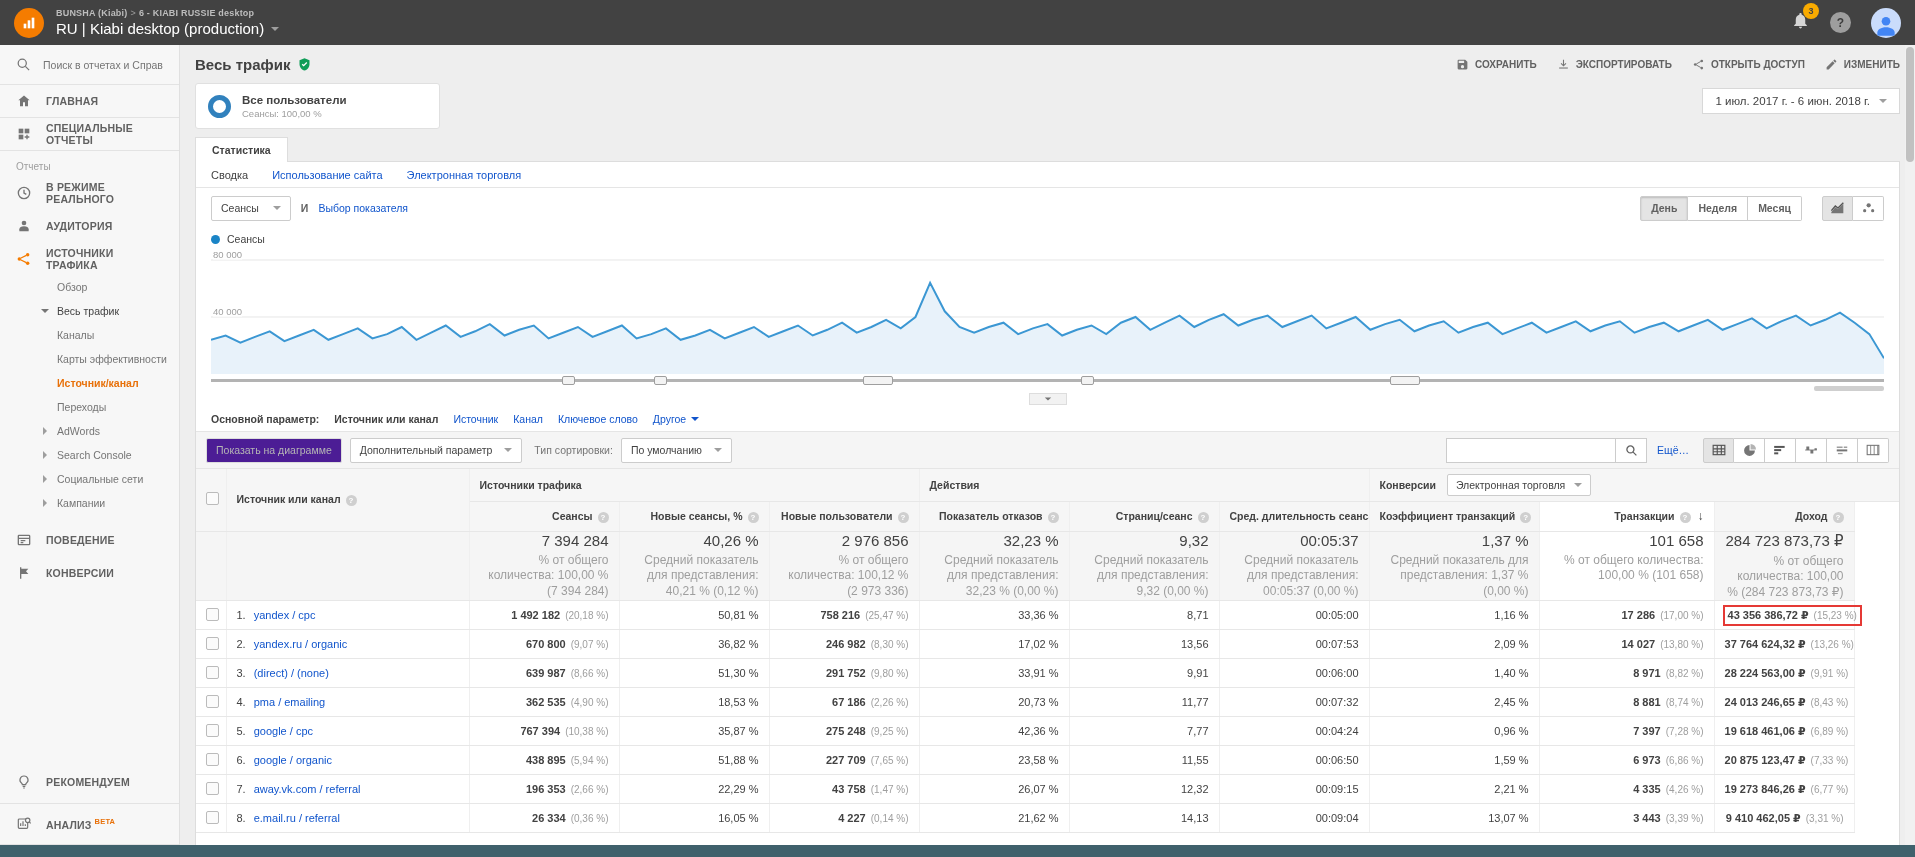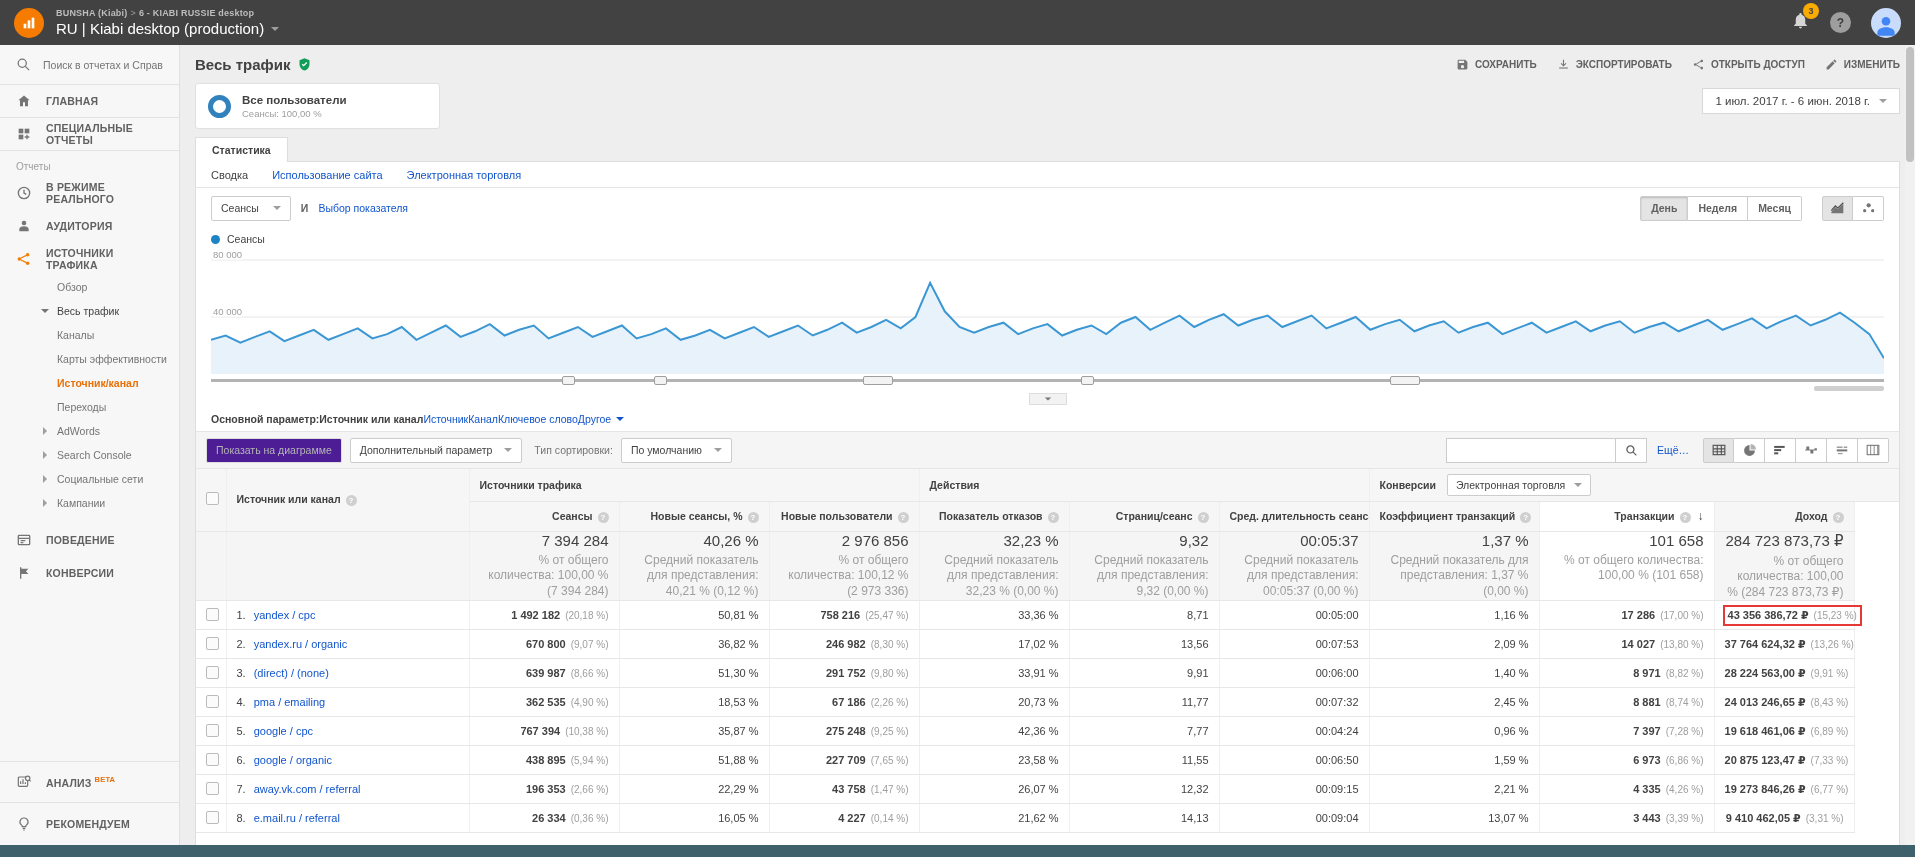--- a/index.html
+++ b/index.html
@@ -93,21 +93,21 @@
   .chip { position:absolute; top:0; height:9px; width:13px; border:1px solid #9e9e9e; background:#f3f3f3; border-radius:2px; cursor:pointer; }
   .chip.wide { width:30px; }
   .xticks { position:relative; margin:0 15px; height:15px; font-size:9.5px; color:#9e9e9e; }
   .xtick { position:absolute; transform:translateX(-50%); white-space:nowrap; }
   .hscroll { position:relative; margin:1px 15px; height:5px; }
   .hthumb { position:absolute; right:0; width:70px; height:5px; background:#cfcfcf; border-radius:2px; cursor:pointer; }
   .collapse-row { display:flex; justify-content:center; height:14px; align-items:center; }
   .collapse-btn { width:38px; height:12px; background:#f2f2f2; border:1px solid #ddd; display:flex; align-items:center; justify-content:center; cursor:pointer; }
   .collapse-btn .caret { border-top-color:#757575; transform:scale(.8); }
 
-  .dim-row { display:flex; align-items:center; padding:7px 15px 6px; font-size:10.5px; }
+  .dim-row { display:flex; align-items:center; gap:15px; padding:7px 15px 6px; font-size:10.5px; }
   .dim-label, .dim-sel { font-weight:bold; color:#424242; }
   .dim-other { display:flex; align-items:center; gap:5px; }
 
   .tbl-toolbar { height:38px; background:#f5f5f5; border-top:1px solid #e5e5e5; border-bottom:1px solid #e5e5e5; display:flex; align-items:center; gap:8px; padding:0 10px; }
   .btn { background:#fff; border:1px solid #ccc; border-radius:2px; height:25px; padding:0 9px; font-size:10.5px; color:#424242; display:flex; align-items:center; gap:12px; cursor:pointer; }
   .btn.disabled { color:#b5b5b5; background:#4c1d95; border-color:#ddd; cursor:default; }
   .sort-label { font-size:10.5px; color:#757575; margin-left:4px; }
   .toolbar-right { margin-left:auto; display:flex; align-items:center; gap:10px; }
   .search-wrap { display:flex; }
   .search-input { width:170px; height:25px; border:1px solid #ccc; background:#fff; padding:0 6px; font-size:11px; outline:none; font-family:inherit; }
@@ -286,39 +286,39 @@
     </div>
     <div class="sb-item">
       <span class="ic">
         <svg width="16" height="16" viewBox="0 0 24 24" fill="#757575">
             <path d="M6 3.5v17h2v-7h10.5L15 9.5l3.5-4H8v-2H6z"></path>
           </svg>
       </span>
       <span>КОНВЕРСИИ</span>
     </div>
     <div class="sb-spacer"></div>
+    <div class="sb-item" style="height:42px;">
+      <span class="ic">
+        <svg width="16" height="16" viewBox="0 0 24 24" fill="none" stroke="#757575" stroke-width="1.8">
+            <path d="M12 3a6 6 0 0 0-3.5 10.9c.8.6 1 1.4 1 2.1h5c0-.7.2-1.5 1-2.1A6 6 0 0 0 12 3z"></path>
+            <path d="M10 18.5h4M10.8 21h2.4"></path>
+          </svg>
+      </span>
+      <span>РЕКОМЕНДУЕМ</span>
+    </div>
     <div class="sb-item sb-div" style="border-top:1px solid #e3e3e3; height:42px;">
       <span class="ic">
         <svg width="16" height="16" viewBox="0 0 24 24" fill="none" stroke="#757575" stroke-width="1.8">
             <rect x="3.5" y="4.5" width="14" height="14" rx="1.5"></rect>
             <path d="M7 15v-4M10.5 15V8M14 15v-2.5"></path>
             <circle cx="17.5" cy="6.5" r="3.3" fill="#f7f7f7"></circle>
             <line x1="19.8" y1="8.8" x2="22" y2="11"></line>
           </svg>
       </span>
       <span><span>АНАЛИЗ</span><span class="beta">BETA</span></span>
-    </div>
-    <div class="sb-item" style="height:42px;">
-      <span class="ic">
-        <svg width="16" height="16" viewBox="0 0 24 24" fill="none" stroke="#757575" stroke-width="1.8">
-            <path d="M12 3a6 6 0 0 0-3.5 10.9c.8.6 1 1.4 1 2.1h5c0-.7.2-1.5 1-2.1A6 6 0 0 0 12 3z"></path>
-            <path d="M10 18.5h4M10.8 21h2.4"></path>
-          </svg>
-      </span>
-      <span>РЕКОМЕНДУЕМ</span>
     </div>
   </aside>
 
   <main class="content">
 
     <div class="report-head">
       <div class="report-title">
         <span>Весь трафик</span>
         <span class="ic">
           <svg width="15" height="15" viewBox="0 0 24 24">

